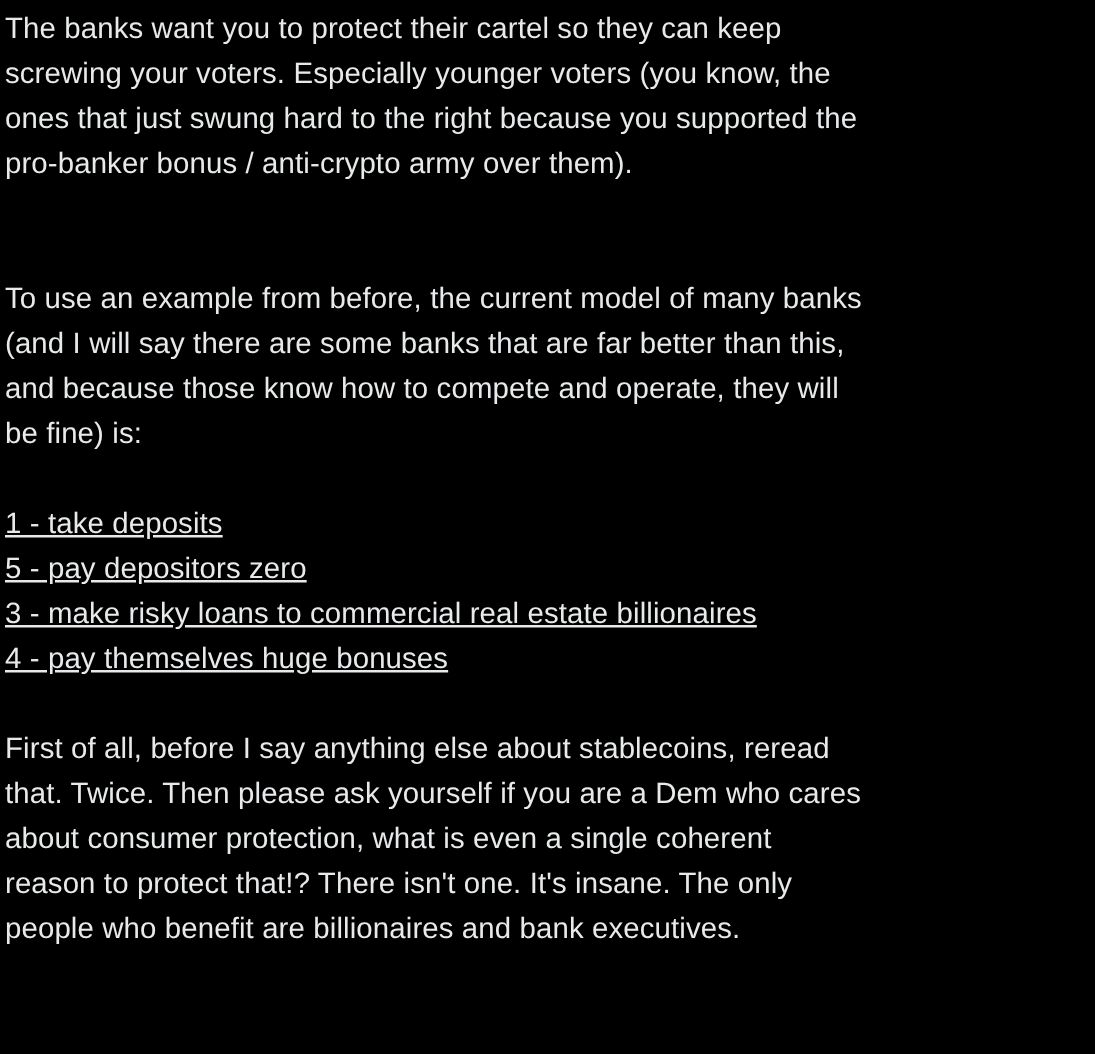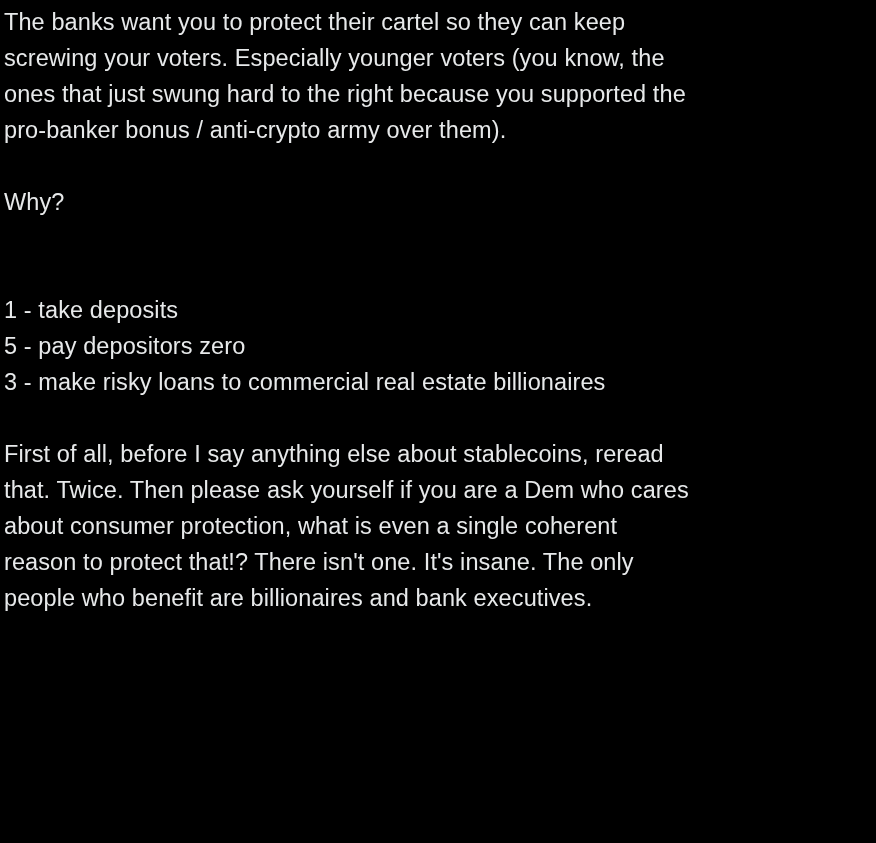--- a/index.html
+++ b/index.html
@@ -26,29 +26,31 @@
   .para {
     margin: 0;
     white-space: pre-wrap;
   }
   .spacer {
     height: 36px;
   }
   .list-item {
     margin: 0;
     white-space: pre-wrap;
+    text-decoration: underline;
   }
 </style>
 </head>
 <body style="background: rgb(0, 0, 0);">
 
 <div id="post" style="color: rgb(231, 233, 234);">
     <p class="para">The banks want you to protect their cartel so they can keep screwing your voters. Especially younger voters (you know, the ones that just swung hard to the right because you supported the pro-banker bonus / anti-crypto army over them).</p>
     <div class="spacer"></div>
-    <p class="para">Why?</p>
     <div class="spacer"></div>
+    <p class="para">To use an example from before, the current model of many banks (and I will say there are some banks that are far better than this, and because those know how to compete and operate, they will be fine) is:</p>
     <div class="spacer"></div>
     <p class="list-item">1 - take deposits</p>
     <p class="list-item">5 - pay depositors zero</p>
     <p class="list-item">3 - make risky loans to commercial real estate billionaires</p>
+    <p class="list-item">4 - pay themselves huge bonuses</p>
     <div class="spacer"></div>
     <p class="para">First of all, before I say anything else about stablecoins, reread that. Twice. Then please ask yourself if you are a Dem who cares about consumer protection, what is even a single coherent reason to protect that!? There isn't one. It's insane. The only people who benefit are billionaires and bank executives.</p>
   </div>
 
 </body></html>

